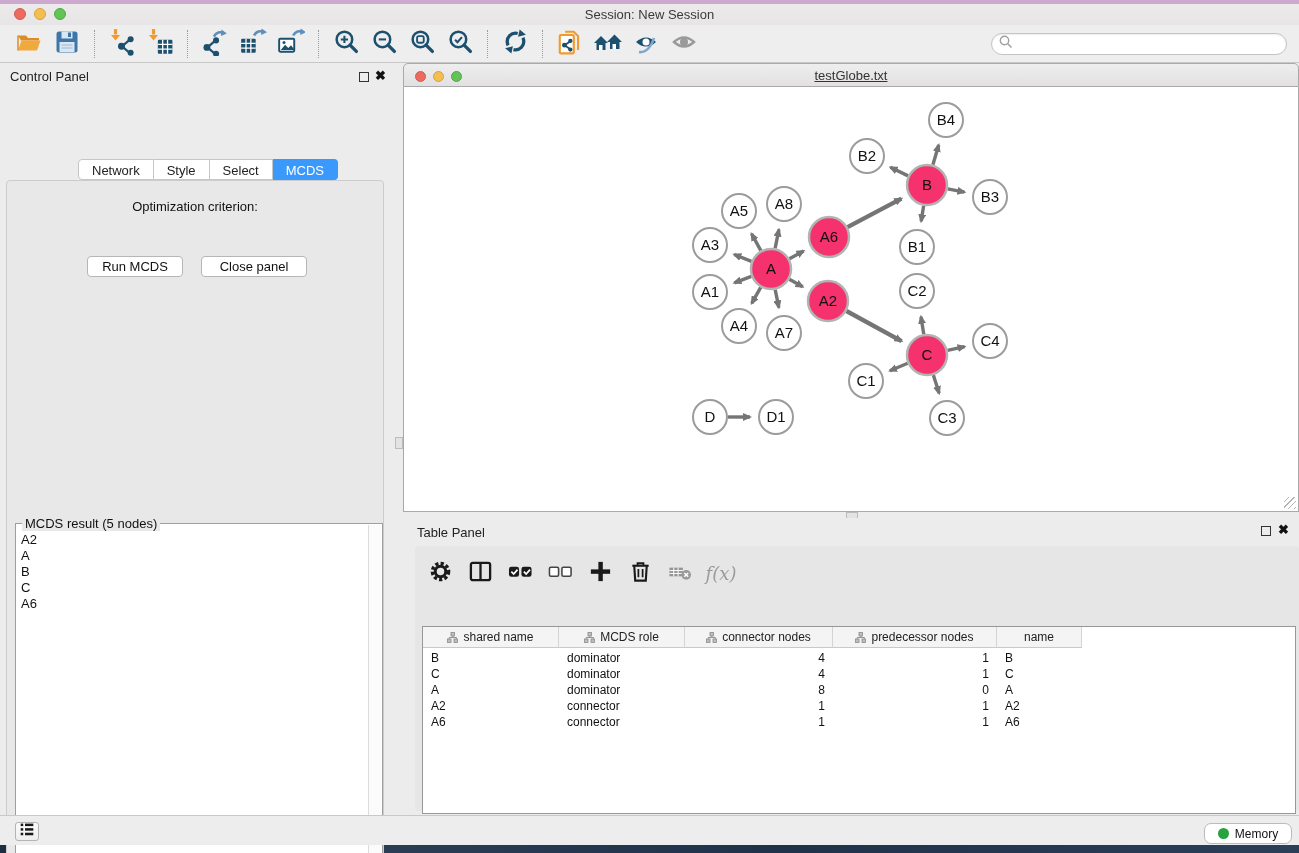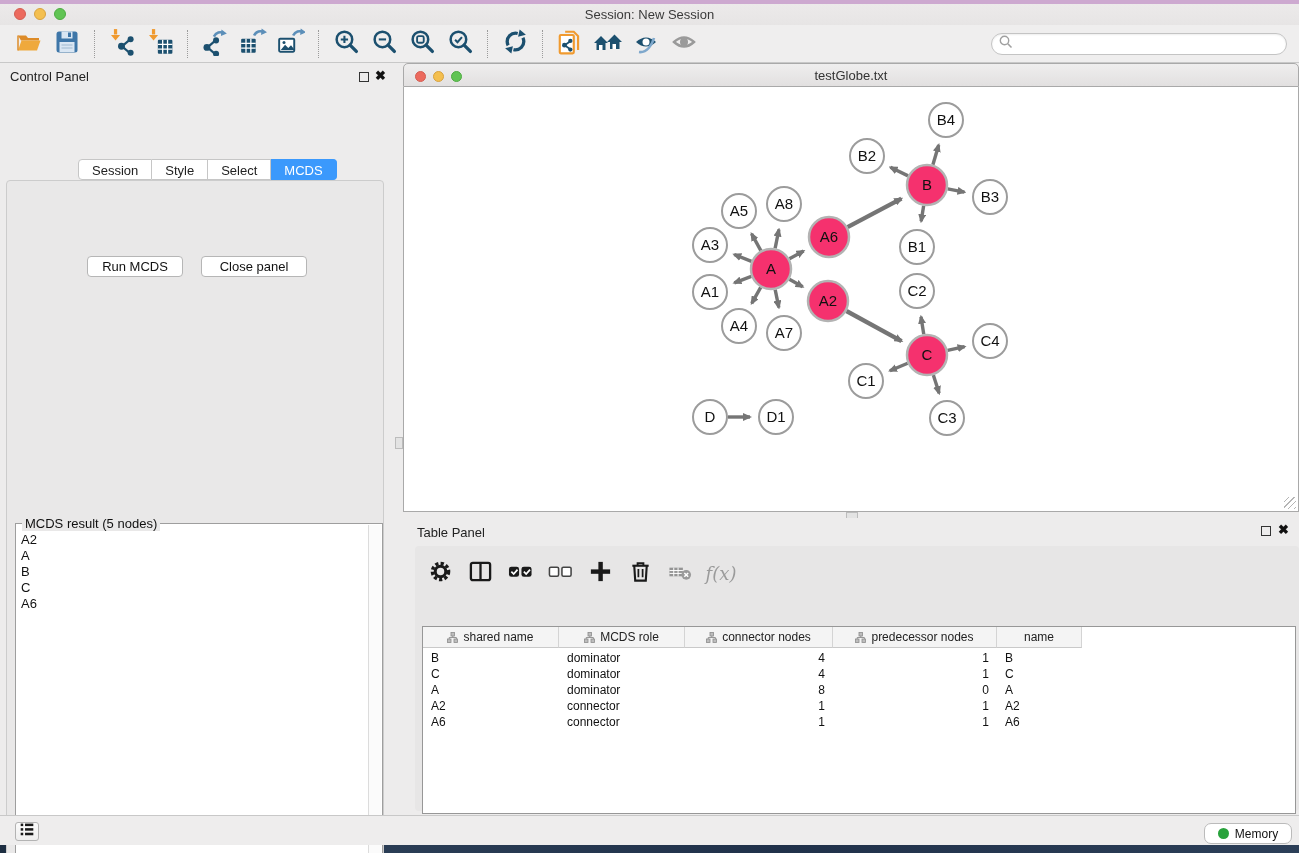--- a/index.html
+++ b/index.html
@@ -67,21 +67,21 @@
 
   
   .grip-v { position:absolute; width:8px; height:12px; background:#e3e3e3; border:1px solid #bcbcbc; }
   .grip-h { position:absolute; width:12px; height:8px; background:#e3e3e3; border:1px solid #bcbcbc; }
 
   
   .net-win { position:absolute; top:63px; left:403px; width:896px; height:449px; }
   .net-title { position:absolute; top:0; left:0; right:0; height:24px;
      background:linear-gradient(#efeeee,#e2e0e0); border:1px solid #a9a9a9;
      border-radius:5px 5px 0 0; }
-  .net-title .title { position:absolute; width:100%; text-align:center; line-height:24px; font-size:13px; color:#333; }
+  .net-title .title { position:absolute; width:100%; text-align:center; line-height:24px; font-size:13px; color:#333;text-decoration:underline; }
   .net-lights { position:absolute; left:11px; top:7px; display:flex; gap:7px; }
   .net-lights .light { width:11px; height:11px; }
   .net-canvas { position:absolute; top:24px; left:0; right:0; bottom:0; background:#fff;
      border:1px solid #a9a9a9; border-top:none; }
   svg.graph { position:absolute; top:1px; left:1px; }
   .net-resize { position:absolute; right:2px; bottom:2px; width:12px; height:12px;
      background:repeating-linear-gradient(135deg, transparent 0 3px, #b5b5b5 3px 4px); }
 
   
   .table-panel { position:absolute; top:518px; left:403px; width:896px; height:297px; background:#edecec; }
@@ -273,26 +273,27 @@
           </svg></span>
       <input value="" placeholder="" style="">
     </div>
   </div>
 
   <div class="control-panel">
     <div class="cp-header">Control Panel</div>
     <div class="panel-float" style="left:359px;"></div>
     <div class="panel-close" style="left:375px;">✖</div>
     <div class="cp-tabs" id="cp-tabs">
-        <div class="tab">Session</div>
+        <div class="tab">Network</div>
         <div class="tab">Style</div>
         <div class="tab">Select</div>
         <div class="tab active">MCDS</div>
       </div>
     <div class="cp-content">
+      <div class="opt-label">Optimization criterion:</div>
       <button class="cp-btn" style="left:80px; width:96px;">Run MCDS</button>
       <button class="cp-btn" style="left:194px; width:106px;">Close panel</button>
       <div class="result-group">
         <div class="result-legend">MCDS result (5 nodes)</div>
         <div class="result-list" id="result-list">
             <div class="result-item">A2</div>
             <div class="result-item">A</div>
             <div class="result-item">B</div>
             <div class="result-item">C</div>
             <div class="result-item">A6</div>

